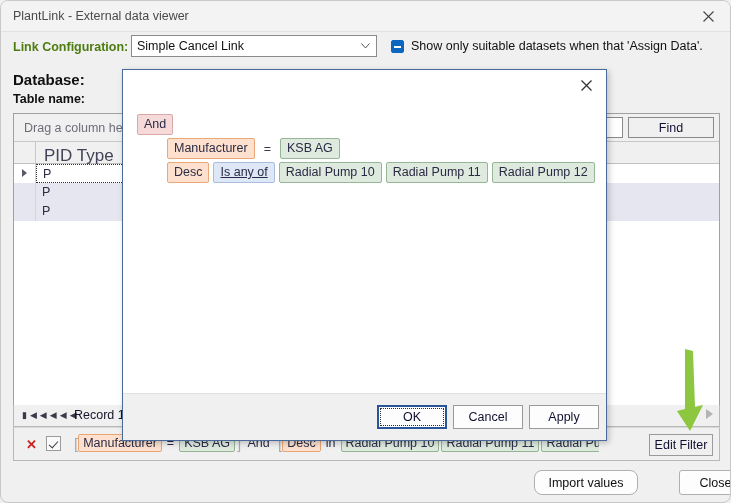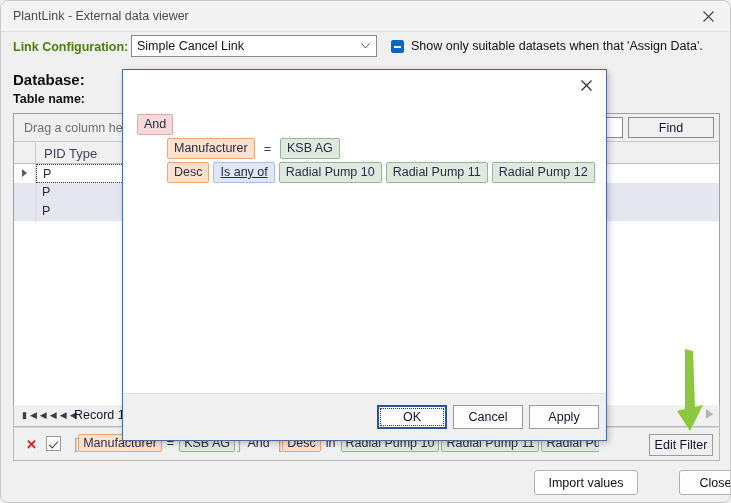--- a/index.html
+++ b/index.html
@@ -155,21 +155,21 @@
     box-sizing: border-box;
   }
   .gh-col1 {
     position: absolute; left: 22px; top: 0;
     width: 108px; height: 100%;
     border-right: 1px solid #c8c8c8;
     box-sizing: border-box;
   }
   .gh-col1-text {
     position: absolute; left: 8px; top: 4px;
-    font-size: 13px; color: #434359;
+    font-size: 17px; color: #434359;
   }
   .gh-sort {
     position: absolute; left: 88px; top: 8px;
     width: 0; height: 0;
     border-left: 5px solid transparent;
     border-right: 5px solid transparent;
     border-bottom: 5px solid #6f7f95;
   }
   .gh-col2 {
     position: absolute; left: 130px; top: 0;
@@ -288,21 +288,21 @@
   .fbtag.field { background: #fde0cd; border: 1px solid #e9a473; color: #2b2b45; }
   .fbtag.val   { background: #dfeadf; border: 1px solid #93b393; color: #2b2b45; }
   .fbtag.op    { background: transparent; border: none; color: #2b2b45; padding: 1px 3px; }
   .fbtag.grp   { background: transparent; border: none; color: #2b2b45; padding: 1px 3px; }
   .fb-bracket { display:inline-block; color:#aaa; font-size:15px; vertical-align: middle; }
 
   
   .btn-import {
     position: absolute; left: 533px; top: 469px;
     width: 104px; height: 25px;
-    background: #fdfdfd; border: 1px solid #b0b0b0; border-radius: 3px;
+    background: #fdfdfd; border: 1px solid #b0b0b0; border-radius: 8px;
     box-sizing: border-box;
     display: flex; align-items: center; justify-content: center;
     font-size: 12.5px; color: #111;
   }
   .btn-close {
     position: absolute; left: 678px; top: 469px;
     width: 73px; height: 25px;
     background: #fdfdfd; border: 1px solid #b0b0b0; border-radius: 3px;
     box-sizing: border-box;
     display: flex; align-items: center; justify-content: center;

